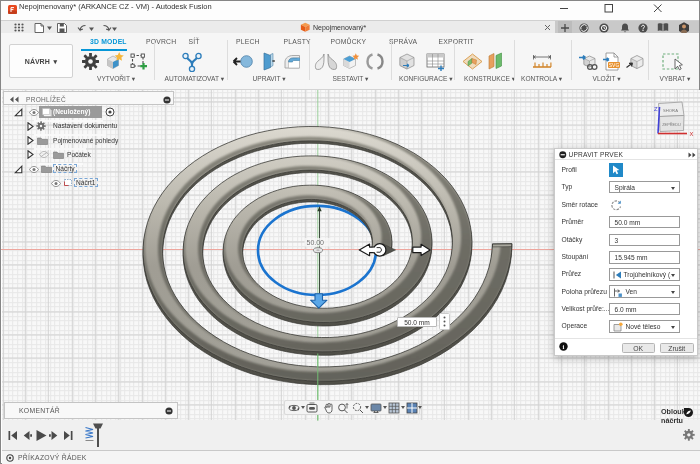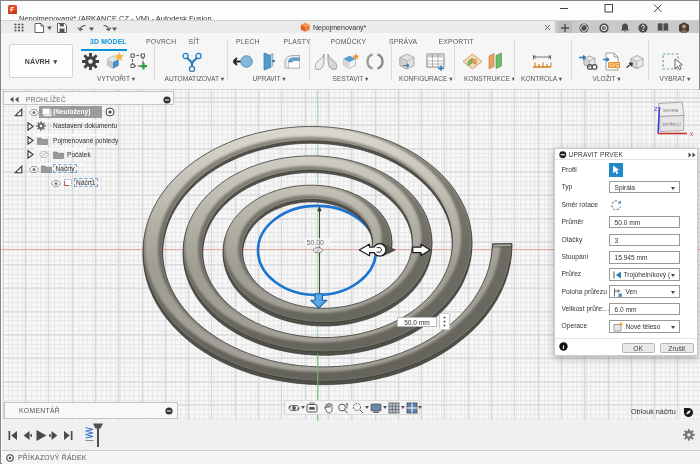--- a/index.html
+++ b/index.html
@@ -1,20 +1,20 @@
 <!DOCTYPE html>
 <html><head><meta charset="utf-8">
 <style>
 *{margin:0;padding:0;box-sizing:border-box}
 html,body{width:700px;height:464px;overflow:hidden;font-family:"Liberation Sans",sans-serif;background:#fff}
 .abs{position:absolute}
 #win{position:relative;width:700px;height:464px;border:1px solid #868686;background:#fff}
 
 #title{position:absolute;left:0;top:0;width:100%;height:19px;background:#fdfdfd}
-#title .txt{position:absolute;left:18px;top:13px;font-size:7.5px;color:#333}
+#title .txt{position:absolute;left:18px;top:1px;font-size:7.5px;color:#333}
 
 #tabrow{position:absolute;left:0;top:19px;width:100%;height:12.5px;background:#ebebeb;border-top:1px solid #d0d0d0}
 #tabrow .grayzone{position:absolute;right:0;top:0;height:100%;width:144px;background:#c9c9c9}
 
 #ribbon{position:absolute;left:0;top:31.5px;width:100%;height:57px;background:#f6f6f6;border-bottom:1px solid #d4d4d4}
 .rtab{position:absolute;top:5px;font-size:6.8px;color:#555;letter-spacing:.2px}
 .rtab.sel{color:#0696d7;font-weight:bold}
 #navrh{position:absolute;left:8px;top:11px;width:64px;height:34px;background:#fdfdfd;border:1px solid #d2d2d2;border-radius:2px;font-size:7px;color:#444;text-align:center;line-height:34px;font-weight:bold}
 .glabel{position:absolute;top:42px;font-size:6.6px;color:#555;white-space:nowrap}
 .gsep{position:absolute;top:7px;height:40px;width:1px;background:#ddd}
@@ -45,21 +45,21 @@
 .dlabel{position:absolute;left:6.5px;font-size:6.7px;color:#333;white-space:nowrap}
 .dinput{position:absolute;left:53.5px;width:71px;height:12.4px;background:#fff;border:1px solid #999;font-size:6.6px;color:#333;padding:2px 0 0 5px;white-space:nowrap}
 .darr{position:absolute;right:4px;top:4.5px;width:0;height:0;border-left:2.8px solid transparent;border-right:2.8px solid transparent;border-top:3.6px solid #444}
 .dbtn{position:absolute;top:193.5px;width:33.5px;height:10.5px;background:#e9e9e9;border:1px solid #b5b5b5;border-radius:1.5px;font-size:6.8px;color:#444;text-align:center;line-height:9.5px}
 
 #comment{position:absolute;left:3px;top:401px;width:174px;height:16.5px;background:#f8f8f8;border:1px solid #c4c4c4}
 #comment .t{position:absolute;left:14px;top:4px;font-size:6.8px;color:#555;letter-spacing:.3px}
 
 #navbar{position:absolute;left:283px;top:398.5px;width:136px;height:15.5px;background:#f4f4f4;border:1px solid #dadada;border-radius:2px}
 
-#oblouk{position:absolute;left:630px;top:405.5px;font-size:7.2px;font-weight:normal;color:#333}
+#oblouk{position:absolute;left:660px;top:405.5px;font-size:7.2px;font-weight:bold;color:#333}
 </style></head>
 <body>
 <div id="win">
   <div id="title">
     <svg class="abs" style="left:7px;top:4px" width="9" height="9" viewBox="0 0 9 9">
         <rect x="0" y="0" width="9" height="9" rx="1.5" fill="#e8491f"></rect>
         <rect x="0" y="5.5" width="9" height="3.5" rx="1.5" fill="#c43d1b"></rect>
         <path d="M3 7V2.6h3M3 4.6h2.4" stroke="#fff" stroke-width="1" fill="none"></path>
       </svg>
     <div class="txt">Nepojmenovaný* (ARKANCE CZ - VM) - Autodesk Fusion</div>

